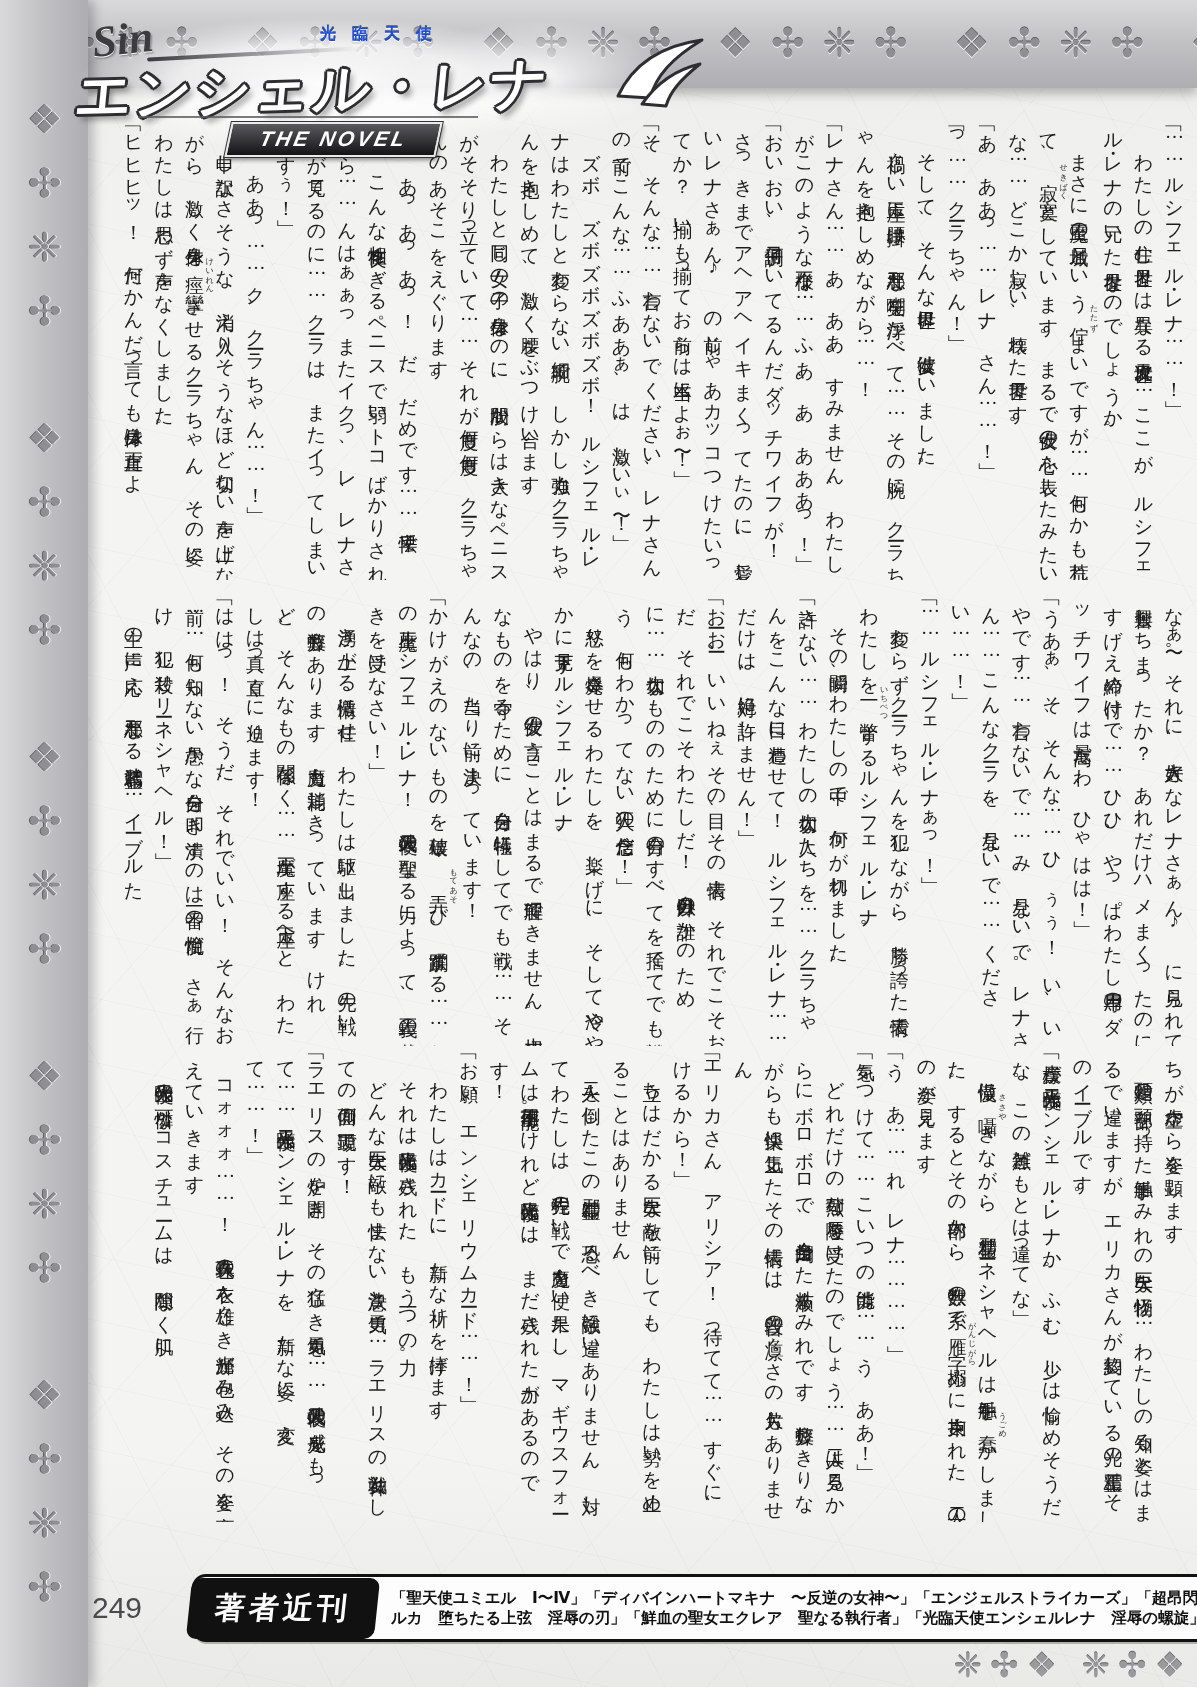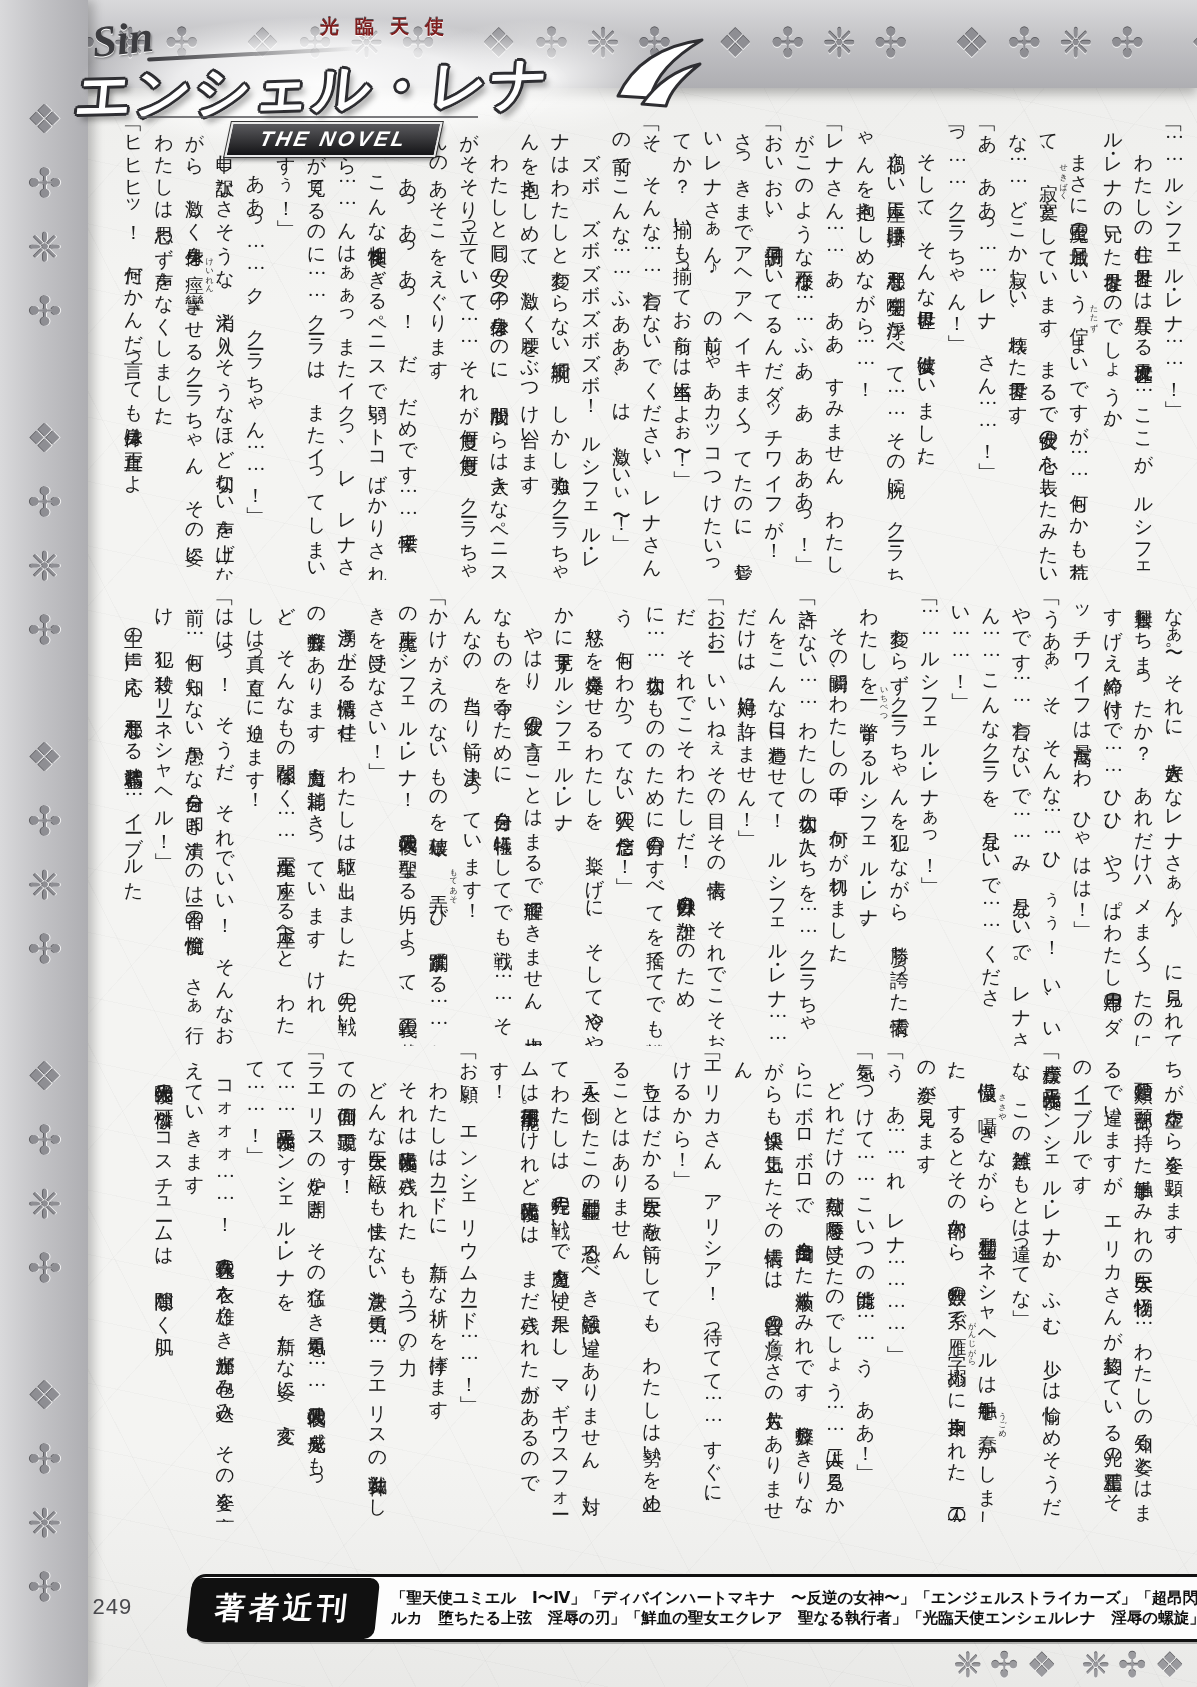--- a/index.html
+++ b/index.html
@@ -57,22 +57,22 @@
     font-style:italic;font-weight:bold;font-size:44px;color:#3c3c40;
     text-shadow:0 1px 0 #fff,1px 2px 2px rgba(0,0,0,0.35);
     transform:rotate(-6deg);
   }
   .logo-swoosh{
     position:absolute;left:95px;top:44px;width:210px;height:4px;
     background:linear-gradient(90deg,#3c3c40,rgba(60,60,64,0));
     transform:rotate(-3deg);border-radius:2px;
   }
   .logo-kanji{
-    position:absolute;left:268px;top:6px;
-    font-weight:bold;font-size:19px;letter-spacing:16px;color:#7f1d1d;
+    position:absolute;left:268px;top:16px;
+    font-weight:bold;font-size:16px;letter-spacing:16px;color:#1d4ed8;
     text-shadow:0 1px 0 #fff,0 -1px 0 #55555a;
   }
   .logo-title{
     position:absolute;left:24px;top:44px;white-space:nowrap;
     font-family:"Liberation Sans","DejaVu Sans",sans-serif;
     font-weight:bold;font-size:56px;color:#fff;
     transform:skewX(-7deg) rotate(-1.5deg);
     text-shadow:
       -3px 0 0 #2e2e32,3px 0 0 #2e2e32,0 -3px 0 #2e2e32,0 3px 0 #2e2e32,
       -2px -2px 0 #2e2e32,2px 2px 0 #2e2e32,-2px 2px 0 #2e2e32,2px -2px 0 #2e2e32,
@@ -102,22 +102,22 @@
   }
   .band p{margin:0;padding:0;}
   .band ruby rt{font-size:8px;letter-spacing:0;color:#2a2a2a;}
   #band-top{top:120px;height:460px;}
   #band-middle{top:594px;height:452px;}
   #band-bottom{top:1048px;height:474px;}
   
   .footer{position:absolute;left:92px;right:60px;top:1572px;height:72px;z-index:5;
     display:flex;align-items:center;}
   .page-number{
-    font-family:Liberation Mono, monospace;
-    font-size:22px;color:#4a4a4e;min-width:64px;
+    font-family:Liberation Sans, sans-serif;
+    font-size:30px;color:#4a4a4e;min-width:64px;
   }
   .books-box{
     display:flex;align-items:center;margin-left:36px;
     background:#fdfdfd;border:3px solid #111;border-radius:14px;
     height:62px;box-shadow:1px 2px 0 rgba(0,0,0,0.25);
     padding-right:18px;
   }
   .books-label{
     background:#111;color:#fff;border-radius:10px;
     font-family:"Liberation Sans","DejaVu Sans",sans-serif;

